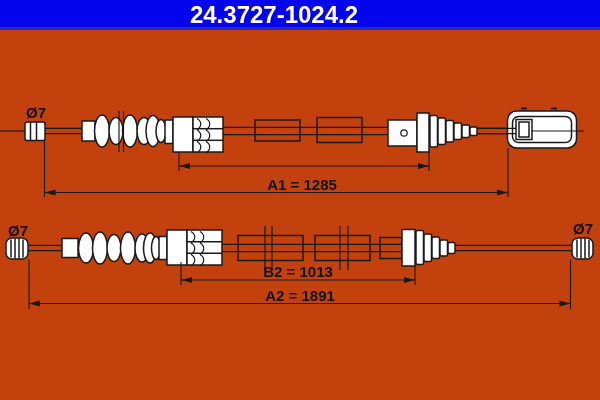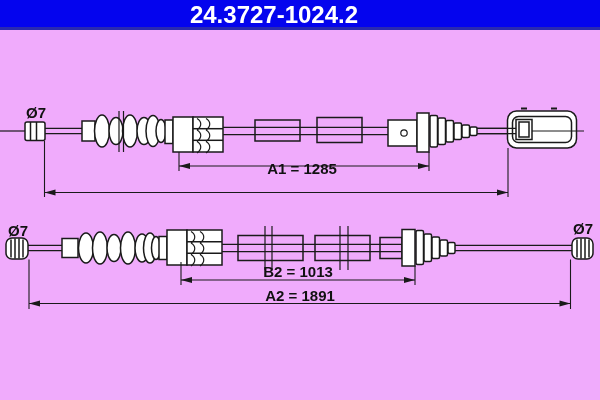--- a/index.html
+++ b/index.html
@@ -1,16 +1,16 @@
 <!DOCTYPE html>
 <html><head>
 <meta charset="utf-8">
 <style>
   html,body{margin:0;padding:0;background:#fff;}
-  .page{position:relative;width:600px;height:400px;background:#f0abfc;overflow:hidden;
+  .page{position:relative;width:600px;height:400px;background:#c2410c;overflow:hidden;
         font-family:"Liberation Sans",sans-serif;}
   .header{position:absolute;top:0;left:0;width:600px;height:30px;background:#0404ee;
           box-shadow:inset 0 -3px 0 #2a2ab0;display:flex;align-items:center;justify-content:center;
           gap:42px;padding-right:52px;box-sizing:border-box;}
   .header span{color:#ffffff;font-weight:bold;font-size:24px;line-height:1;white-space:nowrap;}
   svg.drawing{position:absolute;top:0;left:0;}
   .lbl{position:absolute;color:#111;font-weight:bold;white-space:nowrap;}
   .dia-lbl{font-size:15px;text-align:center;}
   .dim-lbl{font-size:15px;transform:translateX(-50%);}
 </style>
@@ -191,19 +191,19 @@
         <line x1="29" y1="259.5" x2="29" y2="309"></line>
         <line x1="570.5" y1="259.5" x2="570.5" y2="309"></line>
         <line x1="29" y1="303.5" x2="570.5" y2="303.5"></line>
         <polygon points="29,303.5 40,300.5 40,306.5" fill="#1a1a1a" stroke="none"></polygon>
         <polygon points="570.5,303.5 559.5,300.5 559.5,306.5" fill="#1a1a1a" stroke="none"></polygon>
       </g>
     </g>
   </svg>
 
   <div class="lbl dia-lbl" style="left:26px;top:104px;">Ø7</div>
-  <div class="lbl dim-lbl" style="left:302px;top:160px;">A1 = 1285</div>
+  <div class="lbl dim-lbl" style="left:302px;top:176px;">A1 = 1285</div>
 
   <div class="lbl dia-lbl" style="left:8px;top:222px;">Ø7</div>
   <div class="lbl dia-lbl" style="left:573px;top:220px;">Ø7</div>
   <div class="lbl dim-lbl" style="left:298px;top:263px;">B2 = 1013</div>
   <div class="lbl dim-lbl" style="left:300px;top:287px;">A2 = 1891</div>
 </div>
 
 </body></html>

